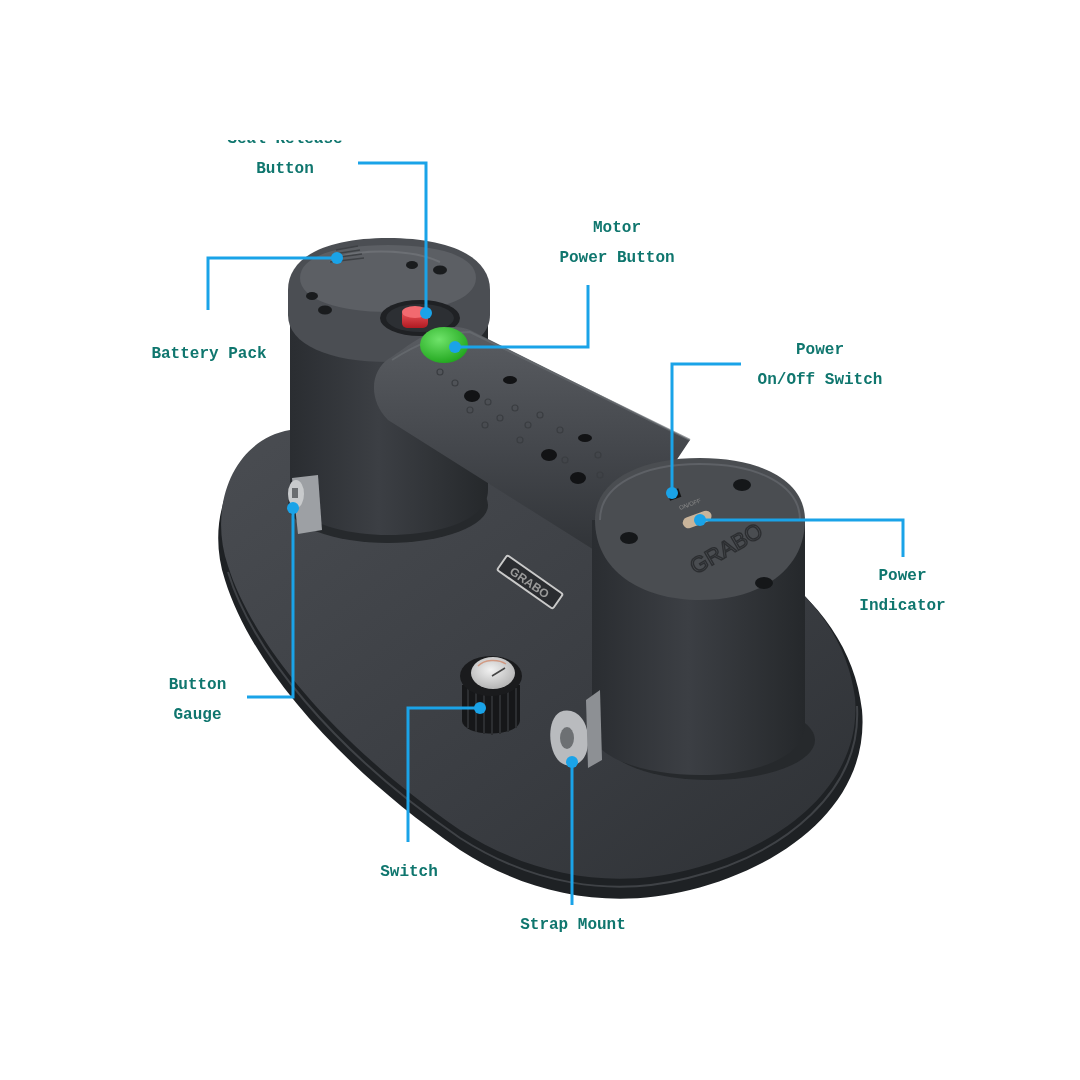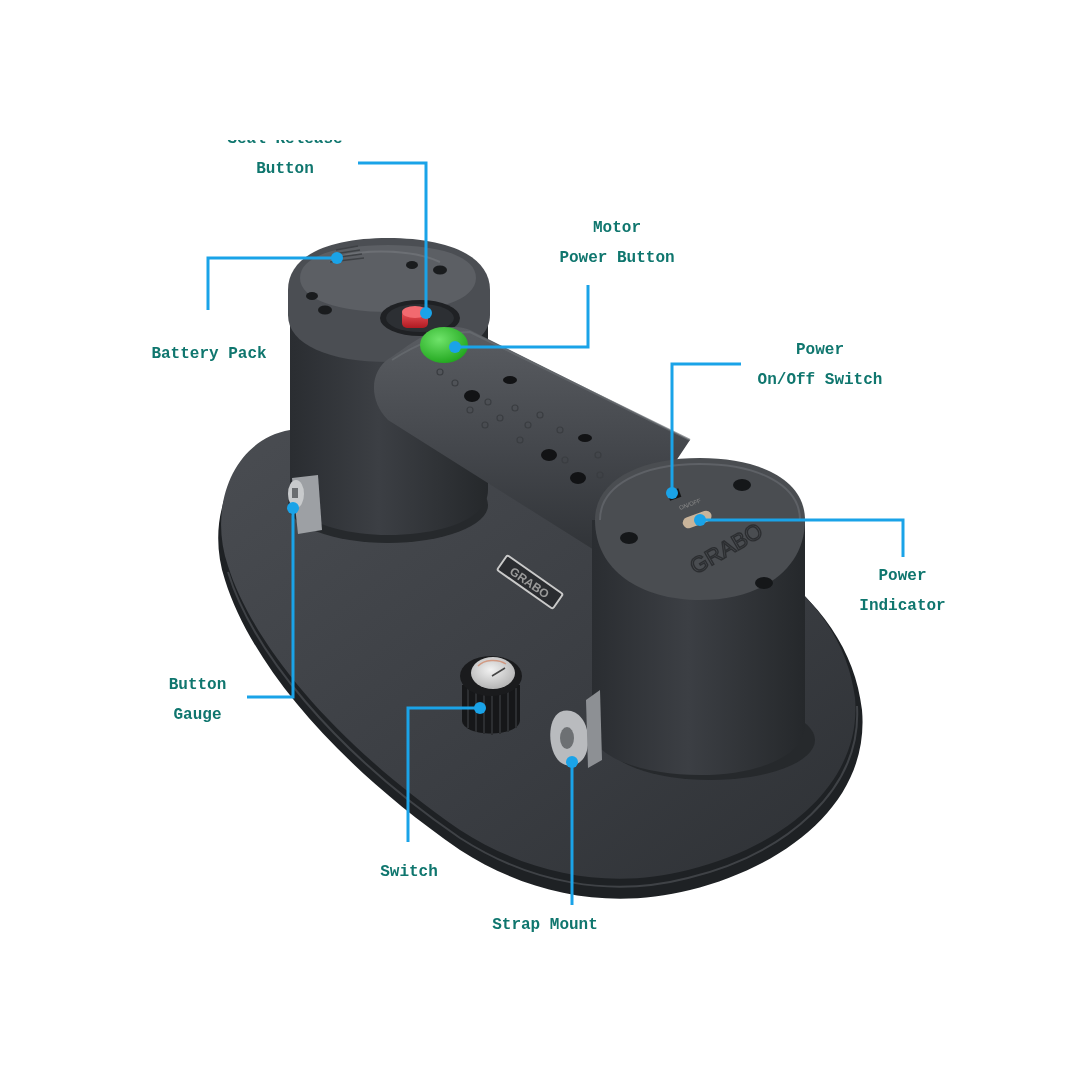--- a/index.html
+++ b/index.html
@@ -228,17 +228,17 @@
 
   <div class="label" style="left:150px; top:670px; width:95px;">
     <div>Button</div>
     <div>Gauge</div>
   </div>
 
   <div class="label" style="left:360px; top:857px; width:98px;">
     <div>Switch</div>
   </div>
 
-  <div class="label clip-bottom" style="left:464px; top:910px; width:162px; height:26px;">
+  <div class="label clip-bottom" style="left:492px; top:910px; width:162px; height:26px;">
     <div>Strap Mount</div>
   </div>
 
 </div>
 
 </body></html>

